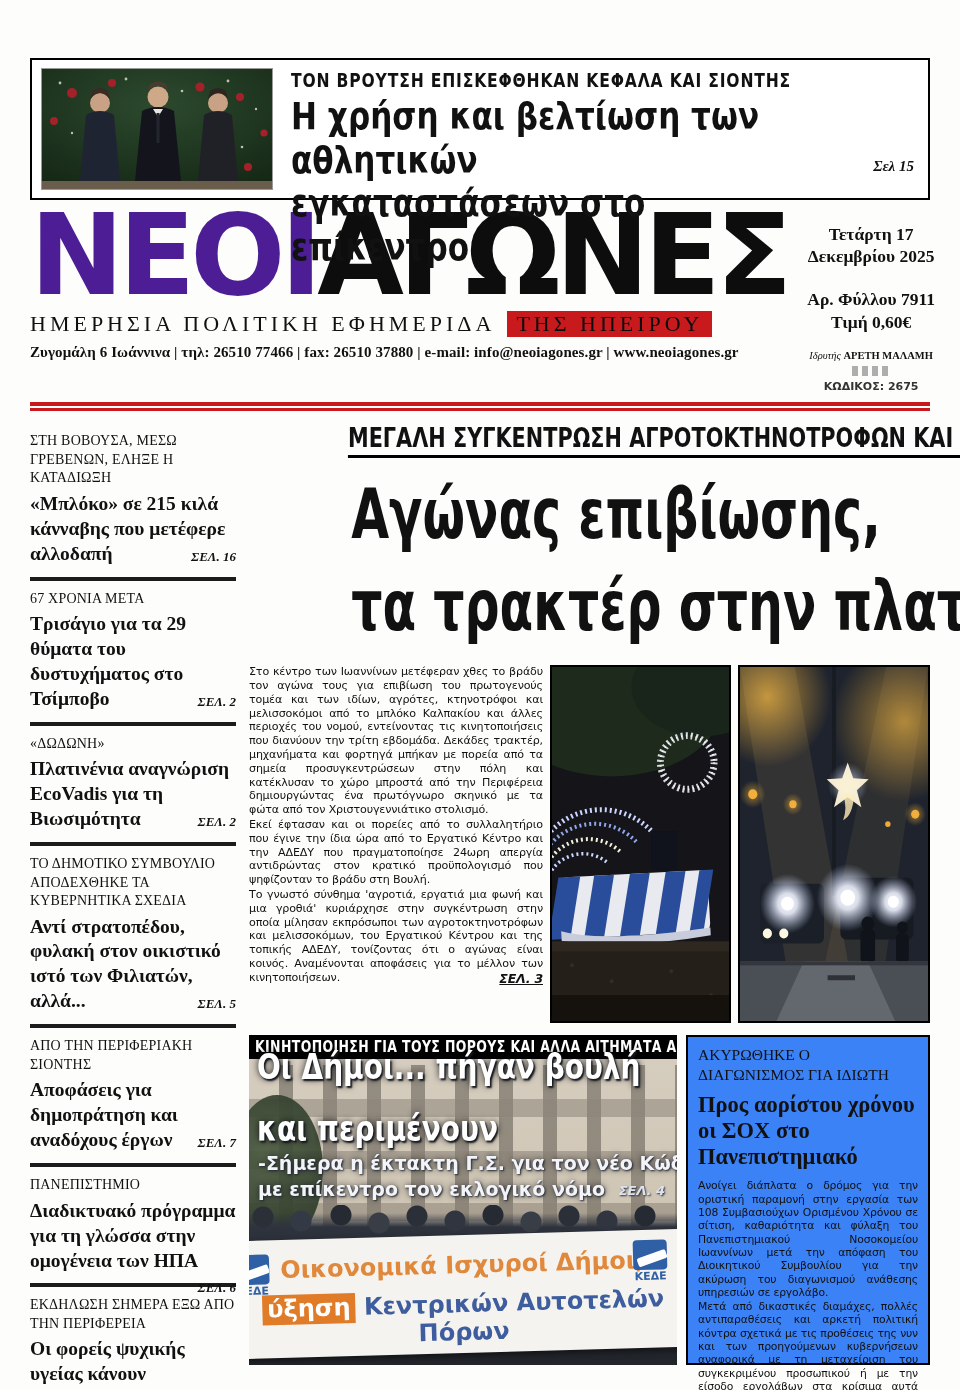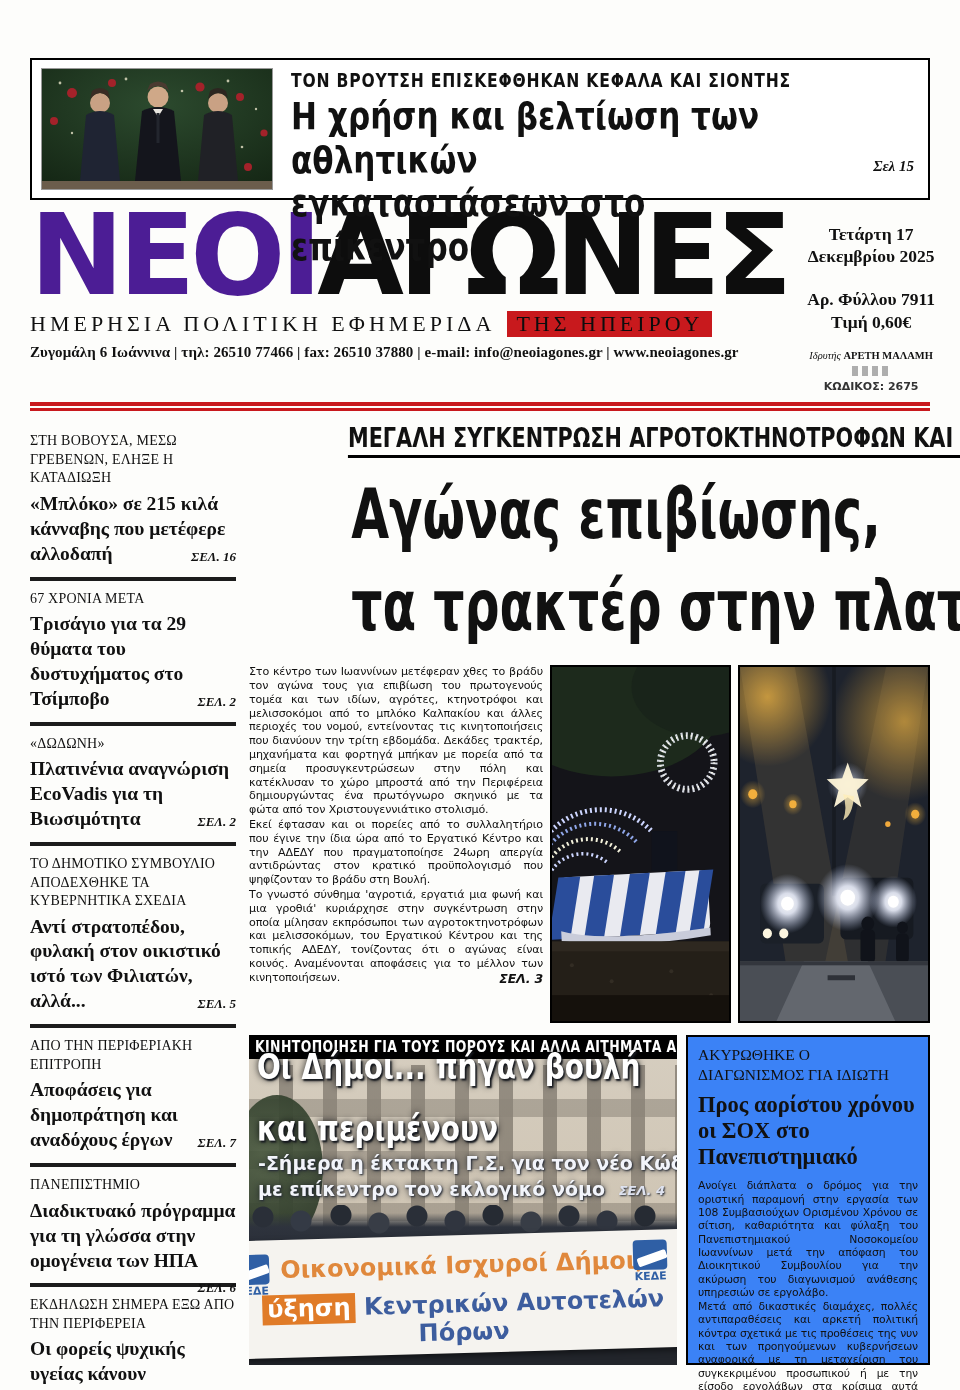--- a/index.html
+++ b/index.html
@@ -62,21 +62,21 @@
   .sb-sep { height:3px; border-top:2.5px solid #1c1c1c; border-bottom:2.5px solid #1c1c1c; }
 
   
   .lead-eyebrow { text-align:center; }
   .lead-eyebrow .cxc { transform:scaleX(0.8); font-family:"DejaVu Sans", sans-serif; font-weight:900; font-size:26px; border-bottom:3px solid #000; padding-bottom:2px; white-space:nowrap; }
   .lead-headline { text-align:center; margin-top:10px; }
   .lead-headline span { display:block; font-family:"DejaVu Sans", sans-serif; font-weight:900; font-size:70px; line-height:92px; transform:scaleX(0.7); transform-origin:50% 50%; white-space:nowrap; }
   .lead-row { display:flex; gap:7px; margin-top:13px; }
   .lead-body { width:294px; flex:none; font-family:"DejaVu Sans", sans-serif; font-size:11.1px; line-height:13.8px; text-align:justify; letter-spacing:-0.15px; }
   .lead-body p { margin-bottom:1px; }
-  .lead-page { float:right; font:bold italic 12.5px "DejaVu Sans", sans-serif; }
+  .lead-page { float:right; font:bold italic 12.5px "DejaVu Sans", sans-serif;text-decoration:underline; }
   .ph-frame { height:358px; border:2px solid #000; overflow:hidden; background:#15151a; }
   .photo1 { width:181px; flex:none; }
   .photo2 { flex:1; }
   .ph-frame svg { display:block; width:100%; height:100%; }
 
   
   .bottom-row { display:flex; gap:9px; margin-top:12px; }
 
   
   .kede { width:428px; height:330px; flex:none; position:relative; overflow:hidden; background:#cfc7b6; }
@@ -242,21 +242,21 @@
         <div class="sb-eyebrow">«ΔΩΔΩΝΗ»</div>
         <div class="sb-title"><span>Πλατινένια αναγνώριση EcoVadis για τη Βιωσιμότητα</span><span class="sb-page">ΣΕΛ. 2</span></div>
       </div>
       <div class="sb-sep"></div>
       <div class="sb-item">
         <div class="sb-eyebrow">ΤΟ ΔΗΜΟΤΙΚΟ ΣΥΜΒΟΥΛΙΟ ΑΠΟΔΕΧΘΗΚΕ ΤΑ ΚΥΒΕΡΝΗΤΙΚΑ ΣΧΕΔΙΑ</div>
         <div class="sb-title"><span>Αντί στρατοπέδου, φυλακή στον οικιστικό ιστό των Φιλιατών, αλλά...</span><span class="sb-page">ΣΕΛ. 5</span></div>
       </div>
       <div class="sb-sep"></div>
       <div class="sb-item">
-        <div class="sb-eyebrow">ΑΠΟ ΤΗΝ ΠΕΡΙΦΕΡΙΑΚΗ ΕΠΙΤΡΟΠΗ</div>
+        <div class="sb-eyebrow">ΑΠΟ ΤΗΝ ΠΕΡΙΦΕΡΙΑΚΗ ΣΙΟΝΤΗΣ</div>
         <div class="sb-title"><span>Αποφάσεις για δημοπράτηση και αναδόχους έργων</span><span class="sb-page">ΣΕΛ. 7</span></div>
       </div>
       <div class="sb-sep"></div>
       <div class="sb-item">
         <div class="sb-eyebrow">ΠΑΝΕΠΙΣΤΗΜΙΟ</div>
         <div class="sb-title"><span>Διαδικτυακό  πρόγραμμα για τη γλώσσα στην ομογένεια των ΗΠΑ</span><span class="sb-page">ΣΕΛ. 6</span></div>
       </div>
       <div class="sb-sep"></div>
       <div class="sb-item">
         <div class="sb-eyebrow">ΕΚΔΗΛΩΣΗ ΣΗΜΕΡΑ ΕΞΩ ΑΠΟ ΤΗΝ ΠΕΡΙΦΕΡΕΙΑ</div>

